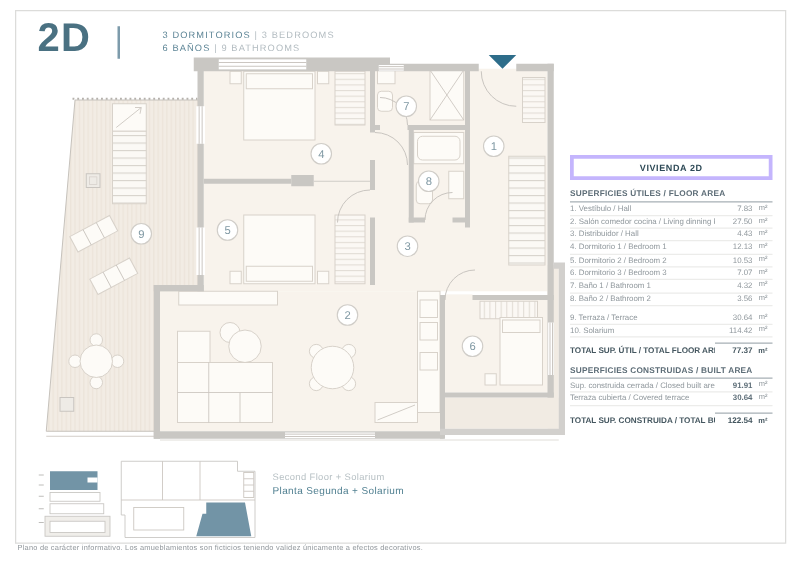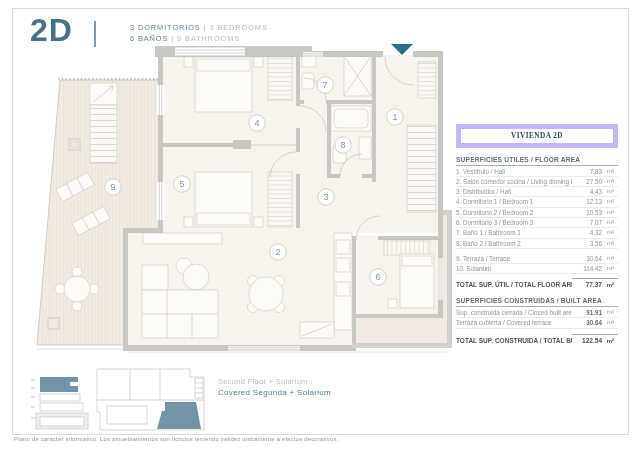--- a/index.html
+++ b/index.html
@@ -24,22 +24,22 @@
   .hair{stroke:#cbc6c0;stroke-width:0.7;fill:none;}
   .glz{stroke:#c3beb8;stroke-width:0.7;}
   .arc{stroke:#c9c5c0;stroke-width:0.8;fill:none;}
   .badge circle{fill:#ffffff;stroke:#d0cdc8;stroke-width:0.9;}
   .badge text{fill:#7f98a3;font-size:9px;text-anchor:middle;dominant-baseline:central;
         font-family:"Liberation Sans",sans-serif;}
   .mini{stroke:#c8c6c2;stroke-width:0.7;fill:#ffffff;}
   .mini-fill{fill:#f0eeea;stroke:#c8c6c2;stroke-width:0.7;}
   
   .areas{position:absolute;left:456px;top:124px;width:162px;color:#8f979c;}
-  .tbox{height:14px;border:5px solid #c4b5fd;display:flex;align-items:center;justify-content:center;
-        font-size:7.2px;font-weight:bold;color:#2e4a57;letter-spacing:0.5px;margin-bottom:8px;font-family:Liberation Serif, serif;}
+  .tbox{height:14px;border:3px solid #c4b5fd;display:flex;align-items:center;justify-content:center;
+        font-size:7.2px;font-weight:bold;color:#2e4a57;letter-spacing:0.5px;margin-bottom:8px;}
   .thead{font-size:6.6px;font-weight:bold;color:#5d6d77;letter-spacing:0.2px;
         border-bottom:1px solid #a7b0b5;padding-bottom:1.5px;margin-bottom:1px;}
   .trow{display:flex;align-items:baseline;height:9.3px;line-height:9.3px;font-size:6.3px;
         border-bottom:0.5px solid #ececea;}
   .trow .lbl{flex:1;white-space:nowrap;overflow:hidden;}
   .num{display:flex;width:46px;}
   .num .val{width:30px;text-align:right;}
   .num .unit{width:12px;text-align:right;font-size:6px;}
   .sp5{height:5px;} .sp4{height:4px;} .sp7{height:7px;}
   .total{border-bottom:none;height:12px;line-height:12px;font-weight:bold;color:#44565f;font-size:6.5px;}
@@ -325,21 +325,21 @@
       <line x1="97" y1="400" x2="204" y2="400" class="hair"></line>
       <rect x="107" y="406" width="40" height="18" fill="none" class="hair"></rect>
       <rect x="195" y="378" width="8" height="20" fill="none" class="hair"></rect>
       <line x1="195" y1="383" x2="203" y2="383" class="hair"></line>
       <line x1="195" y1="388" x2="203" y2="388" class="hair"></line>
       <line x1="195" y1="393" x2="203" y2="393" class="hair"></line>
       <polygon points="165,402 196,402 201,429 157,429 162,411 165,411" fill="#7294a6"></polygon>
     </g>
   </svg>
 
-  <div class="cap1">Covered Segunda + Solarium</div>
+  <div class="cap1">Planta Segunda + Solarium</div>
   <div class="cap2">Second Floor + Solarium</div>
 
   <div class="areas">
     <div class="tbox">VIVIENDA 2D</div>
 
     <div class="thead">SUPERFICIES ÚTILES / FLOOR AREA</div>
 
     <div class="trow">
       <span class="lbl">1. Vestíbulo / Hall</span>
       <span class="num">

